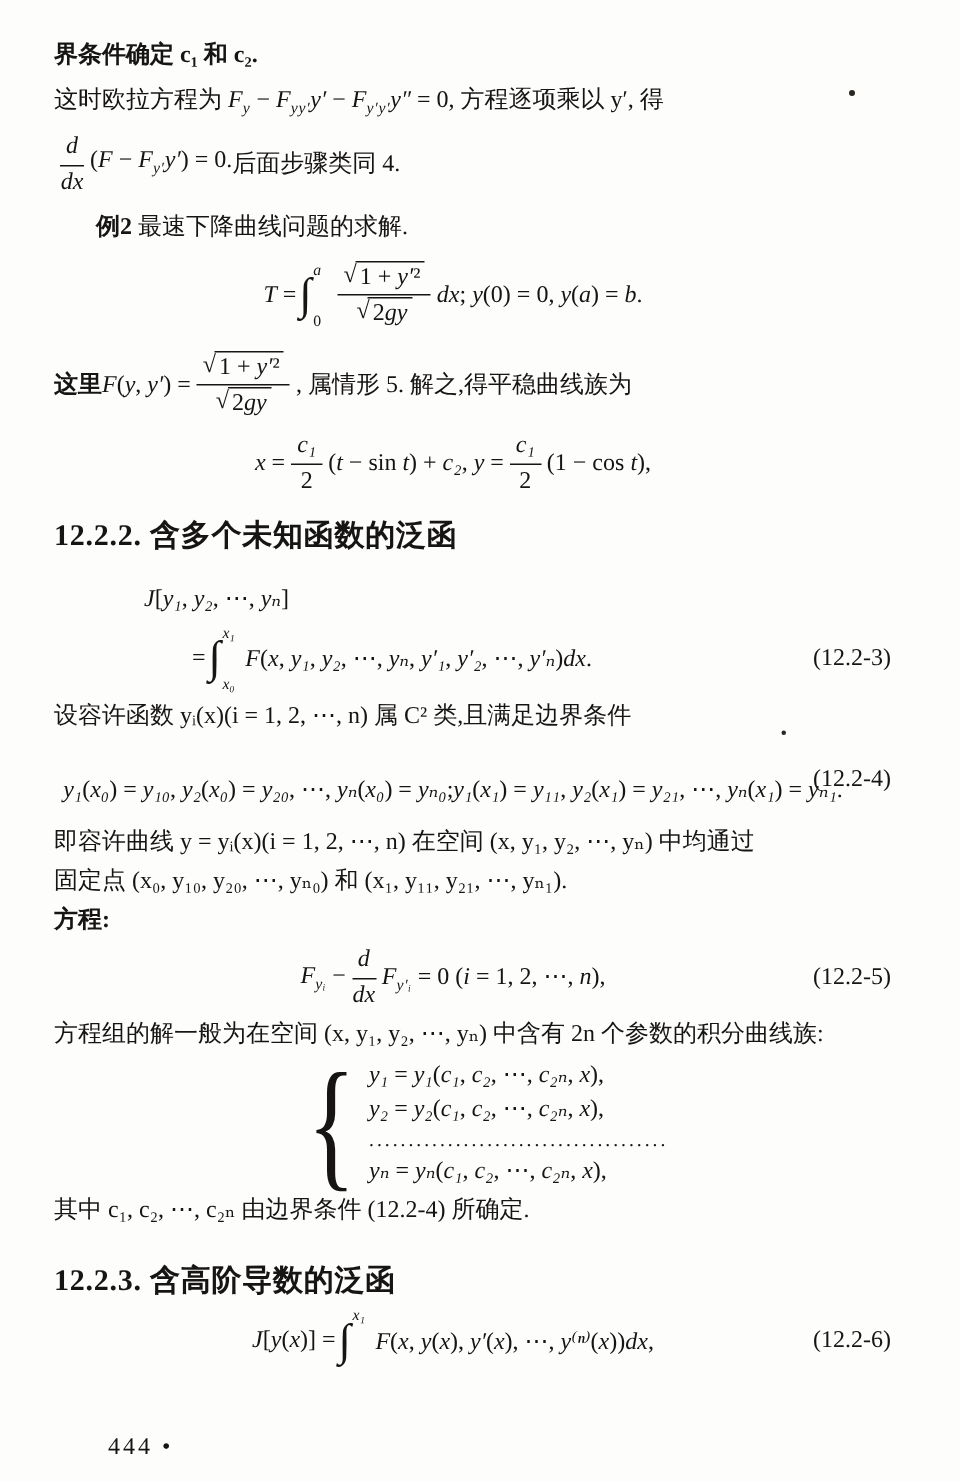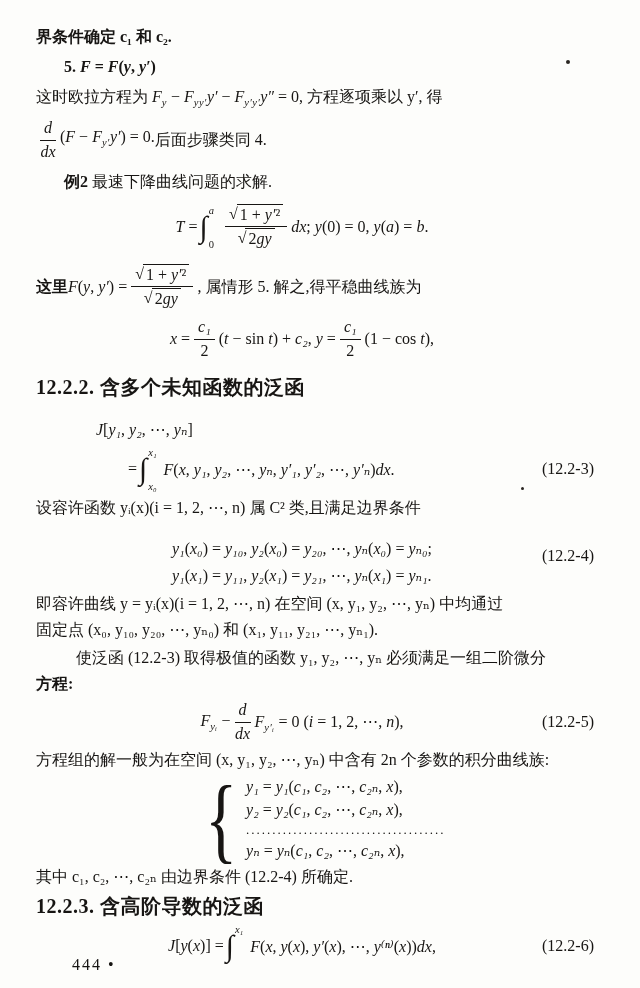--- a/index.html
+++ b/index.html
@@ -38,21 +38,21 @@
   .int{display:inline-flex;align-items:center;margin:0 2px;}
   .isym{font-size:30px;line-height:1;font-style:normal;}
   .ilims{display:inline-flex;flex-direction:column;justify-content:space-between;height:40px;font-size:10.5px;font-style:italic;margin:0 5px 0 1px;}
   .ilims .iu{margin-top:-2px;}
   .ilims .il{margin-bottom:-3px;}
   
   .eqrow{position:relative;display:flex;align-items:center;justify-content:center;margin:2px 0;padding-right:46px;}
   .eqrow.taller{min-height:56px;}
   .eqbody{display:inline-flex;align-items:center;flex-wrap:nowrap;white-space:nowrap;}
   .eqtag{position:absolute;right:20px;top:50%;transform:translateY(-50%);font-style:normal;}
-  .eqstack{display:flex;flex-direction:column;align-items:flex-start;line-height:27px;margin-top:12px;}
+  .eqstack{display:flex;align-items:flex-start;line-height:27px;margin-top:12px;}
   
   .h{font-size:20px;font-weight:bold;letter-spacing:0.5px;line-height:28px;}
   
   .sysrow{display:flex;align-items:center;margin:2px 0 2px 162px;}
   .brace{font-size:96px;line-height:0.9;font-weight:400;transform:scaleX(0.7);transform-origin:center;margin-right:2px;}
   .syslines{display:flex;flex-direction:column;line-height:23px;}
   .sysdots{letter-spacing:2px;font-size:13px;line-height:18px;}
   
   .footer{position:absolute;left:72px;bottom:14px;font-size:16px;letter-spacing:2px;}
   
@@ -63,23 +63,20 @@
 </style>
 </head>
 <body>
 
 <div class="page">
 
   <div class="ln b">
     <span>界条件确定 c₁ 和 c₂.</span>
   </div>
 
-  <div class="ln indent1" style="margin-top:4px;">
-    <span class="nowrap"><span class="sg-b">5.  </span><span class="sg-bi">F</span><span class="sg-b"> = </span><span class="sg-bi">F</span><span class="sg-b">(</span><span class="sg-bi">y</span><span class="sg-b">, </span><span class="sg-bi">y′</span><span class="sg-b">)</span></span>
-  </div>
 
   <div class="ln" style="margin-top:4px;">
     <span>这时欧拉方程为  </span><span class="nowrap"><span class="sg-i">F</span><sub class="sg-sub">y</sub><span class="sg-t"> − </span><span class="sg-i">F</span><sub class="sg-sub">yy′</sub><span class="sg-i">y′</span><span class="sg-t"> − </span><span class="sg-i">F</span><sub class="sg-sub">y′y′</sub><span class="sg-i">y″</span><span class="sg-t"> = 0,</span></span><span>  方程逐项乘以 y′, 得</span>
   </div>
 
   <div class="ln" style="margin-top:2px;display:flex;align-items:center;min-height:42px;">
     <span class="frac">
       <span class="num"><span class="sg-i">d</span></span>
       <span class="den"><span class="sg-i">dx</span></span>
     </span>
@@ -191,23 +188,20 @@
     <span class="eqtag">(12.2-4)</span>
   </div>
 
   <div class="ln" style="margin-top:2px;">
     <span>即容许曲线 y = yᵢ(x)(i = 1, 2, ⋯, n) 在空间 (x, y₁, y₂, ⋯, yₙ) 中均通过</span>
   </div>
   <div class="ln">
     <span>固定点 (x₀, y₁₀, y₂₀, ⋯, yₙ₀) 和 (x₁, y₁₁, y₂₁, ⋯, yₙ₁).</span>
   </div>
 
-  <div class="ln hindent" style="margin-top:2px;">
-    <span>使泛函 (12.2-3) 取得极值的函数 y₁, y₂, ⋯, yₙ 必须满足一组二阶微分</span>
-  </div>
   <div class="ln b">
     <span>方程:</span>
   </div>
 
   <div class="eqrow" style="min-height:46px;">
     <span class="eqbody">
       <span><span class="sg-i">F</span><sub class="sg-sub">yᵢ</sub><span class="sg-t"> − </span></span>
       <span class="frac">
         <span class="num"><span class="sg-i">d</span></span>
         <span class="den"><span class="sg-i">dx</span></span>
@@ -228,21 +222,21 @@
       <span class="nowrap"><span class="sg-i">y₂</span><span class="sg-t"> = </span><span class="sg-i">y₂</span><span class="sg-t">(</span><span class="sg-i">c₁</span><span class="sg-t">, </span><span class="sg-i">c₂</span><span class="sg-t">, ⋯, </span><span class="sg-i">c₂ₙ</span><span class="sg-t">, </span><span class="sg-i">x</span><span class="sg-t">),</span></span>
       <span class="sysdots">......................................</span>
       <span class="nowrap"><span class="sg-i">yₙ</span><span class="sg-t"> = </span><span class="sg-i">yₙ</span><span class="sg-t">(</span><span class="sg-i">c₁</span><span class="sg-t">, </span><span class="sg-i">c₂</span><span class="sg-t">, ⋯, </span><span class="sg-i">c₂ₙ</span><span class="sg-t">, </span><span class="sg-i">x</span><span class="sg-t">),</span></span>
     </span>
   </div>
 
   <div class="ln" style="margin-top:2px;">
     <span>其中 c₁, c₂, ⋯, c₂ₙ 由边界条件 (12.2-4) 所确定.</span>
   </div>
 
-  <div class="h" style="margin-top:2px;">
+  <div class="h" style="margin-top:20px;">
     <span>12.2.3. 含高阶导数的泛函</span>
   </div>
 
   <div class="eqrow" style="min-height:48px;margin-top:2px;">
     <span class="eqbody">
       <span><span class="sg-i">J</span><span class="sg-t">[</span><span class="sg-i">y</span><span class="sg-t">(</span><span class="sg-i">x</span><span class="sg-t">)] = </span></span>
       <span class="int">
         <span class="isym">∫</span>
         <span class="ilims">
           <span class="iu"><span class="sg-i">x₁</span></span>

